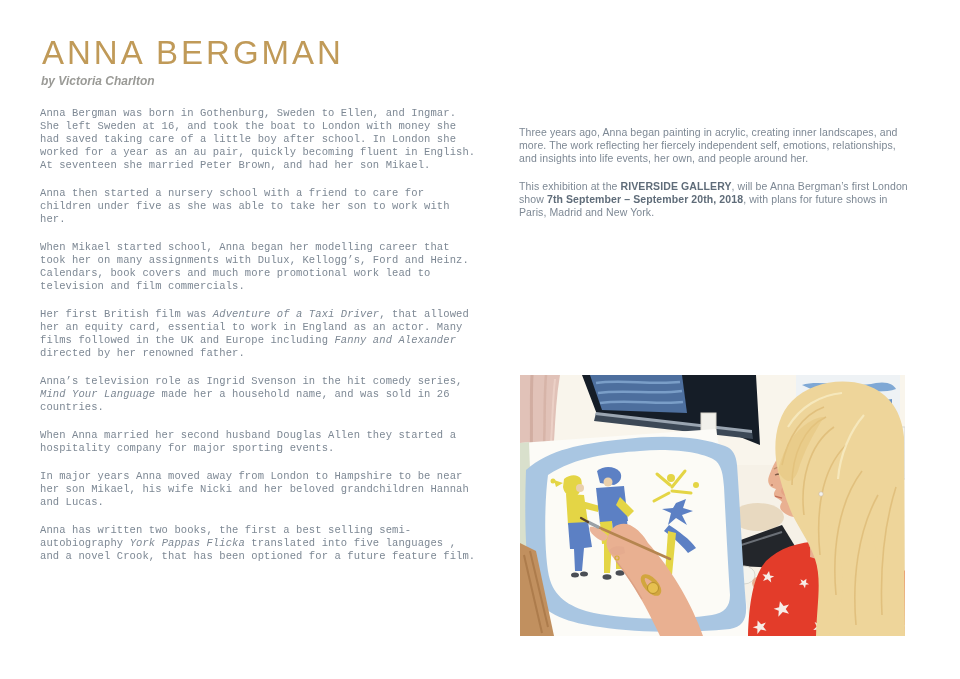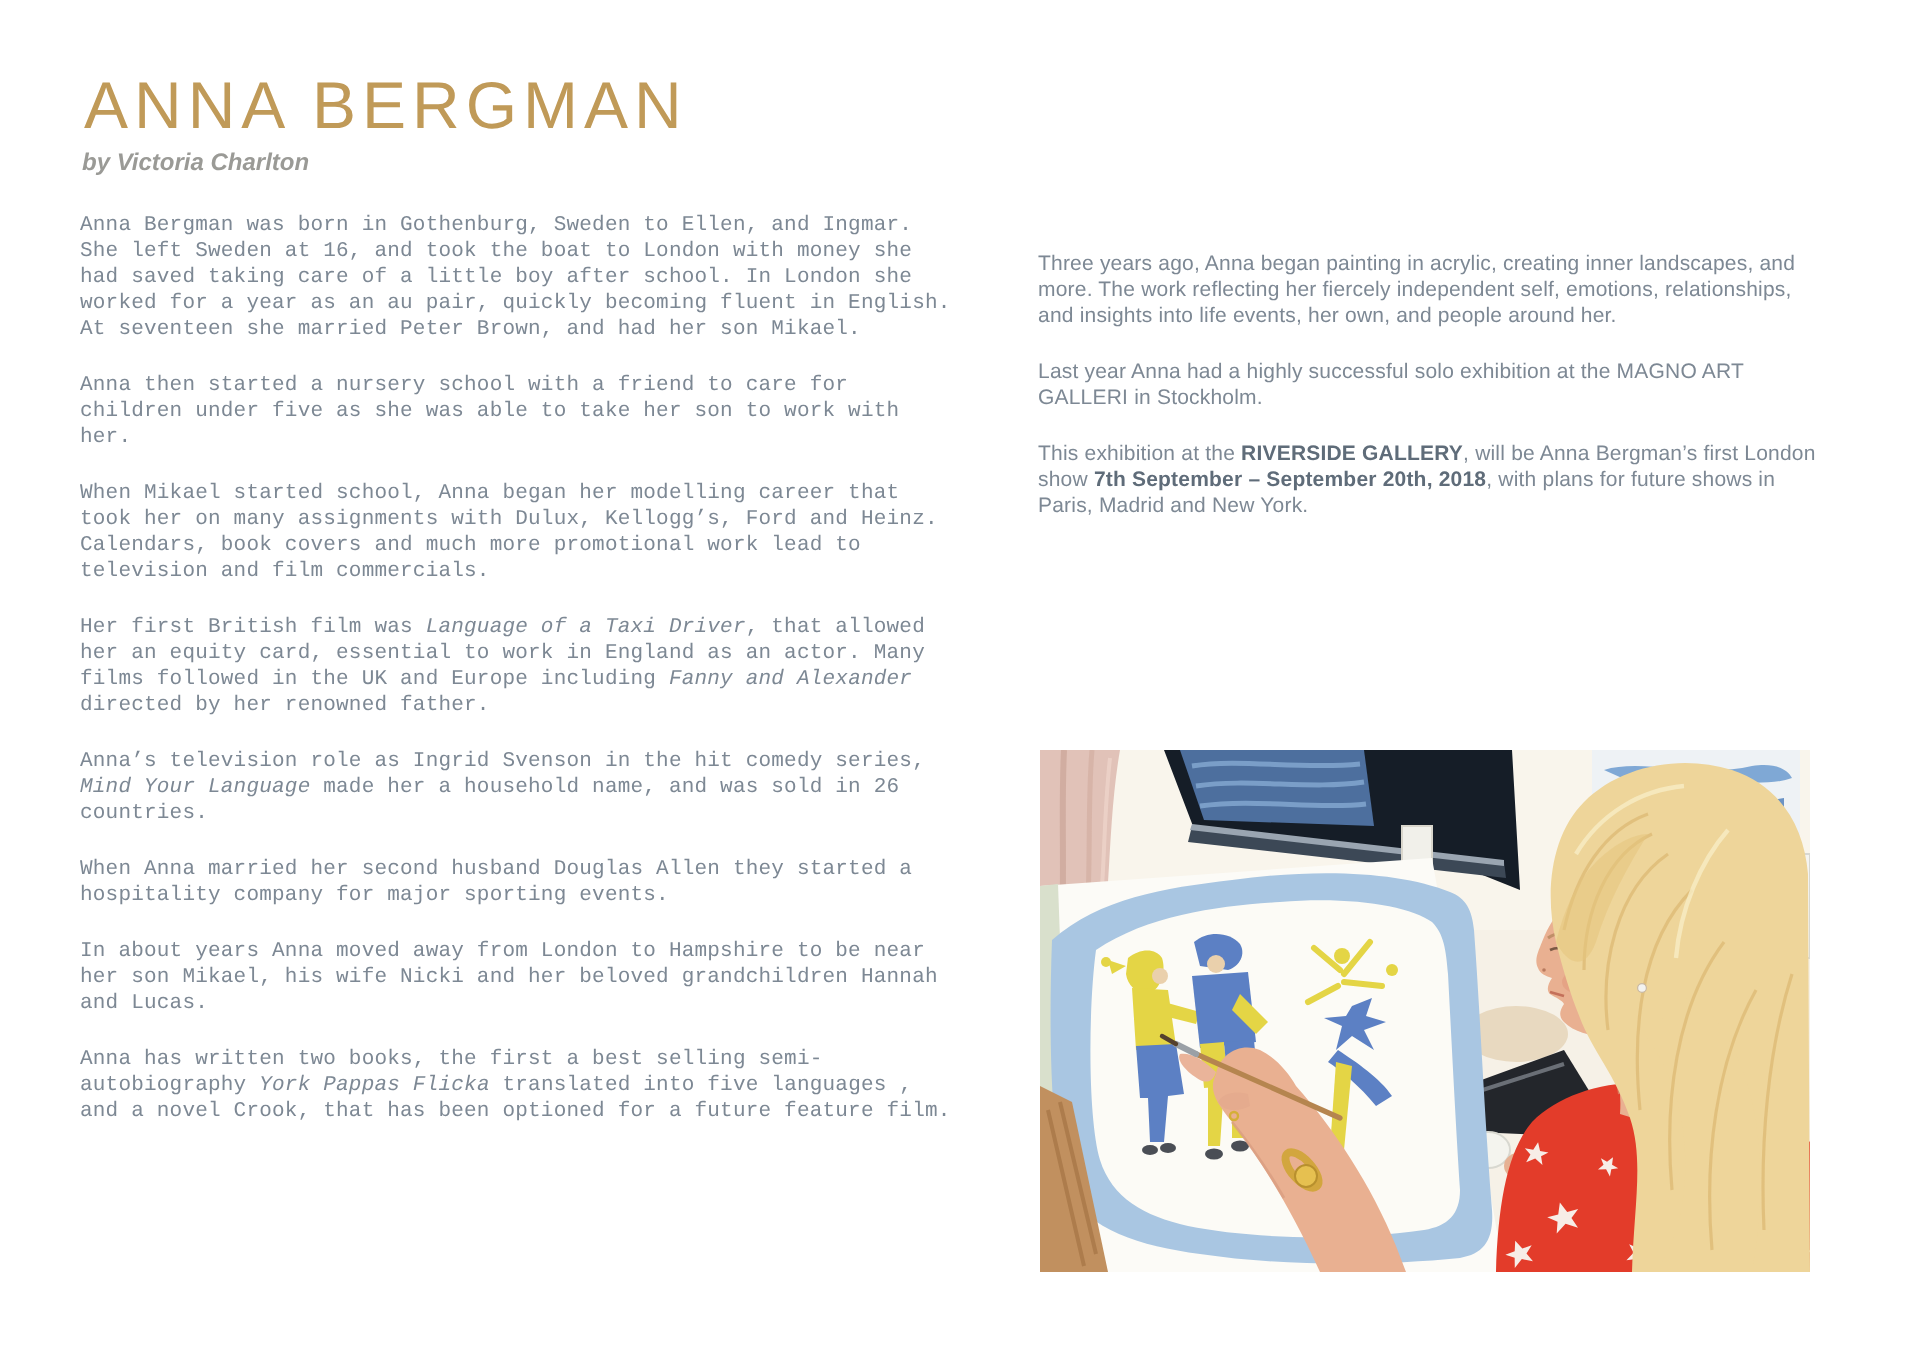--- a/index.html
+++ b/index.html
@@ -60,29 +60,28 @@
 
 <div class="page">
 
   <h1 class="title">ANNA BERGMAN</h1>
   <div class="byline">by Victoria Charlton</div>
 
   <div class="col col-left">
       <p><span>Anna Bergman was born in Gothenburg, Sweden to Ellen, and Ingmar. She left Sweden at 16, and took the boat to London with money she had saved taking care of a little boy after school.  In London she worked for a year as an au pair, quickly becoming fluent in English. At seventeen she married Peter Brown, and had her son Mikael.</span></p>
       <p><span>Anna then started a nursery school with a friend to care for children under five as she was able to take her son to work with her.</span></p>
       <p><span>When Mikael started school, Anna began her modelling career that took her on many assignments with Dulux, Kellogg’s, Ford and Heinz.  Calendars, book covers and much more promotional work lead to television and film commercials.</span></p>
-      <p><span>Her first British film was </span><span class="i">Language of a Taxi Driver</span><span>, that allowed her an equity card, essential to work in England as an actor. Many films followed in the UK and Europe including </span><span class="i">Fanny and Alexander</span><span> directed by her renowned father.</span></p>
+      <p><span>Her first British film was </span><span class="i">Adventure of a Taxi Driver</span><span>, that allowed her an equity card, essential to work in England as an actor. Many films followed in the UK and Europe including </span><span class="i">Fanny and Alexander</span><span> directed by her renowned father.</span></p>
       <p><span>Anna’s television role as Ingrid Svenson in the hit comedy series, </span><span class="i">Mind Your Language</span><span> made her a household name, and was sold in 26 countries.</span></p>
       <p><span>When Anna married her second husband Douglas Allen they started a hospitality company for major sporting events.</span></p>
-      <p><span>In about years Anna moved away from London to Hampshire to be near her son Mikael, his wife Nicki and her beloved grandchildren Hannah and Lucas.</span></p>
+      <p><span>In major years Anna moved away from London to Hampshire to be near her son Mikael, his wife Nicki and her beloved grandchildren Hannah and Lucas.</span></p>
       <p><span>Anna has written two books, the first a best selling semi-autobiography </span><span class="i">York Pappas Flicka</span><span>  translated into five languages ,  and a novel Crook, that has been optioned for a future feature film.</span></p>
     </div>
   <div class="col col-right">
       <p><span>Three years ago, Anna began painting in acrylic, creating inner landscapes, and more. The work reflecting her fiercely independent self, emotions, relationships, and insights into life events, her own, and people around her.</span></p>
-      <p><span>Last year Anna had a highly successful solo exhibition at the MAGNO ART GALLERI in Stockholm.</span></p>
       <p><span>This exhibition at the </span><span class="b">RIVERSIDE GALLERY</span><span>, will be Anna Bergman’s first London show </span><span class="b">7th September – September 20th, 2018</span><span>, with plans for future shows in Paris, Madrid and New York.</span></p>
     </div>
 
   <div class="photo">
     <svg width="385" height="261" viewBox="0 0 385 261">
 
       <rect x="0" y="0" width="385" height="261" fill="#f6f1e7"></rect>
       <rect x="0" y="0" width="385" height="90" fill="#f9f5ec"></rect>
 
       <g>

